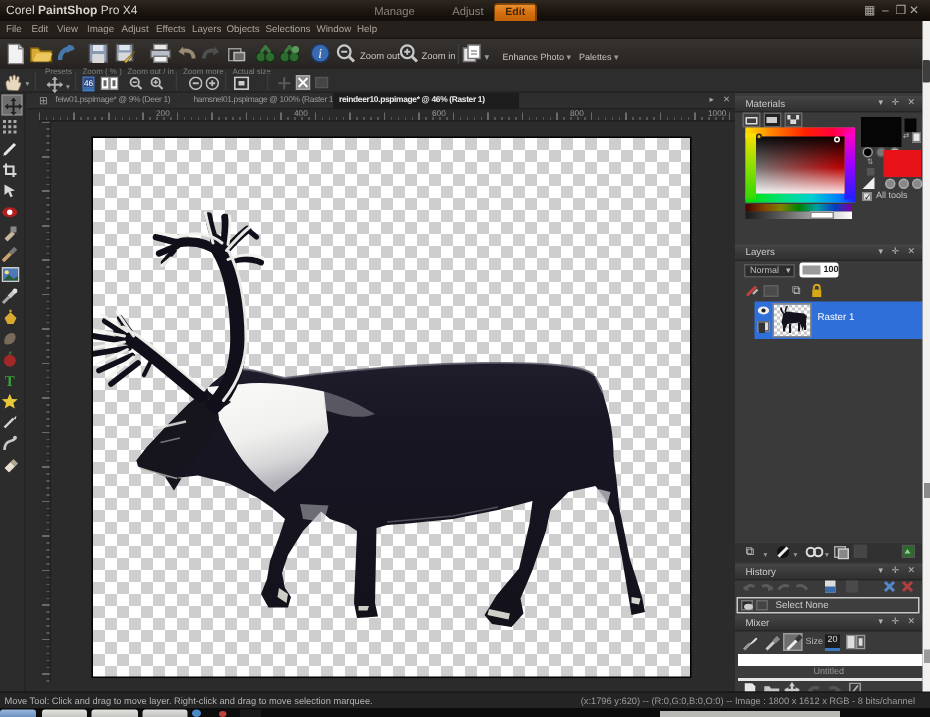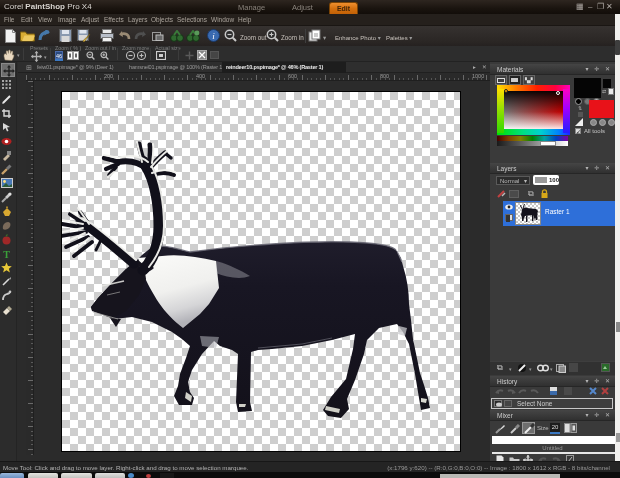--- a/index.html
+++ b/index.html
@@ -2,21 +2,21 @@
 <html><head><meta charset="utf-8">
 <style>
 *{margin:0;padding:0;box-sizing:border-box;}
 html,body{width:620px;height:478px;overflow:hidden;background:#000;}
 body{font-family:"Liberation Sans",sans-serif;-webkit-font-smoothing:antialiased;}
 #app{position:absolute;left:0;top:0;width:620px;height:478px;background:#2b2b2b;}
 .abs{position:absolute;}
 
 #titlebar{left:0;top:0;width:620px;height:14px;background:linear-gradient(#2e2620,#1a140f 60%,#120d09);}
 #appname{left:4px;top:2px;font-size:8px;color:#d8d4d0;letter-spacing:0;}
-.ttab{top:0;height:24px;font-size:7.5px;color:#8a837c;text-align:left;line-height:15px;}
+.ttab{top:0;height:24px;font-size:7.5px;color:#8a837c;text-align:center;line-height:15px;}
 #edittab{left:329px;top:2px;width:29px;height:12px;background:linear-gradient(#ef8f2e,#d4700f 50%,#c26106);border-radius:3px 3px 0 0;color:#432508;font-weight:bold;font-size:7px;text-align:center;line-height:12px;border:1px solid #7a4406;border-bottom:none;}
 .wicon{top:3px;color:#b0aba6;font-size:8px;line-height:8px;}
 
 #menubar{left:0;top:14px;width:620px;height:12px;background:#25201c;border-bottom:1px solid #1a1613;color:#aba49c;font-size:6.5px;line-height:12px;}
 #menubar span{position:absolute;top:0;}
 
 #toolbar{left:0;top:26px;width:620px;height:20px;background:linear-gradient(#363230,#2a2624 80%,#252120);}
 .tbtxt{font-size:6.3px;color:#c9c3bd;top:8px;}
 
 #optbar{left:0;top:46px;width:620px;height:16px;background:#2d2d2d;border-bottom:1px solid #222;}

